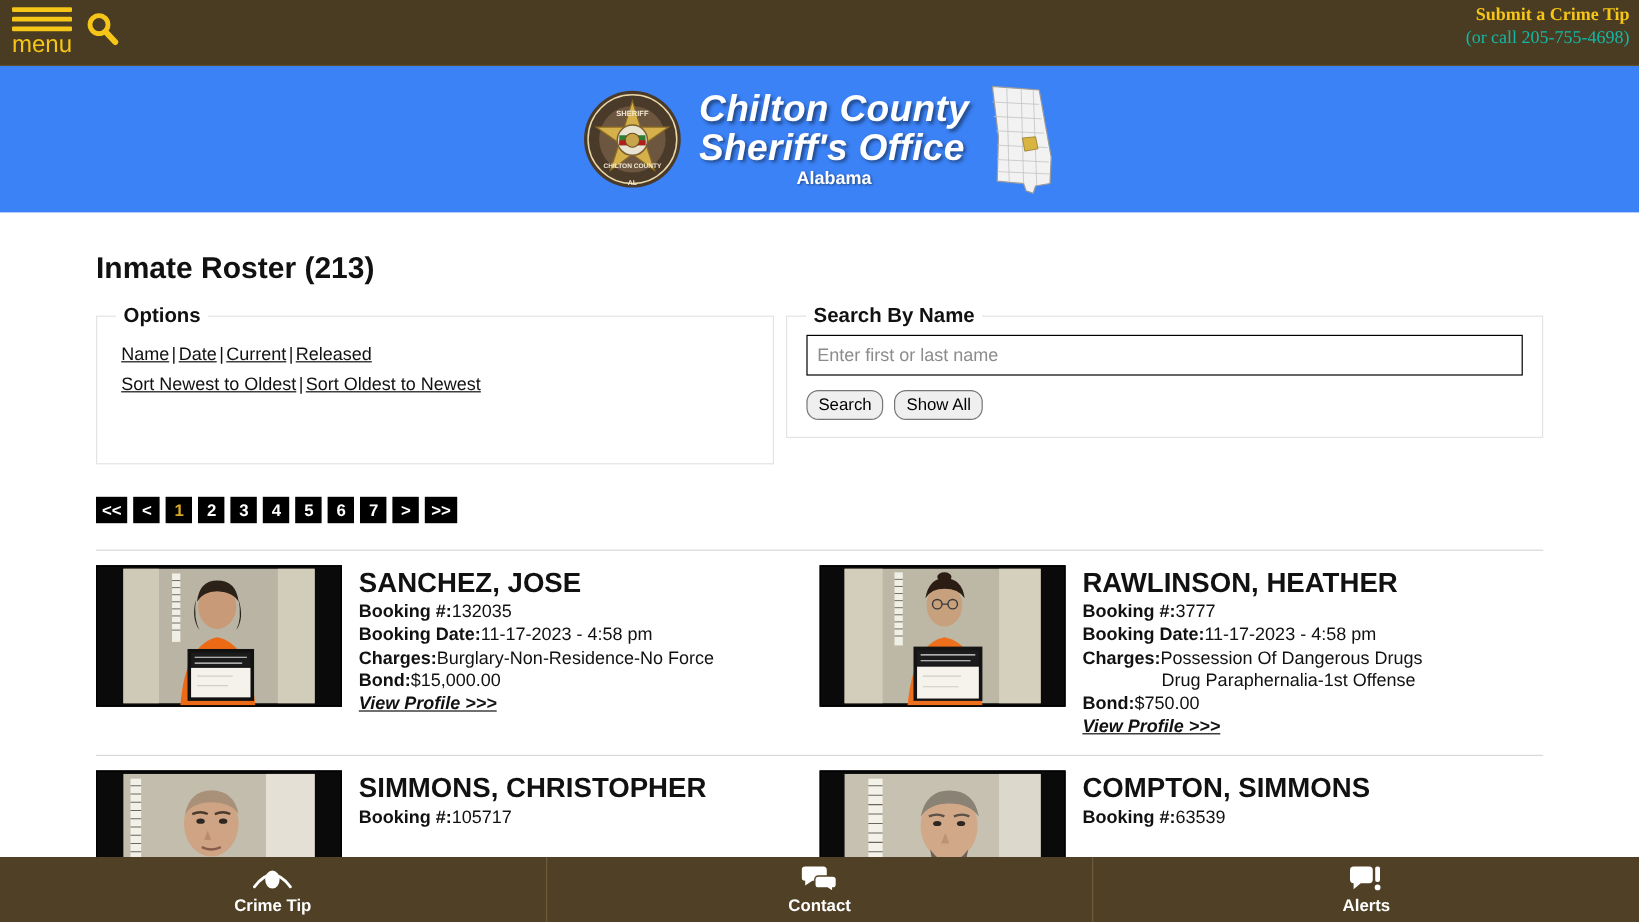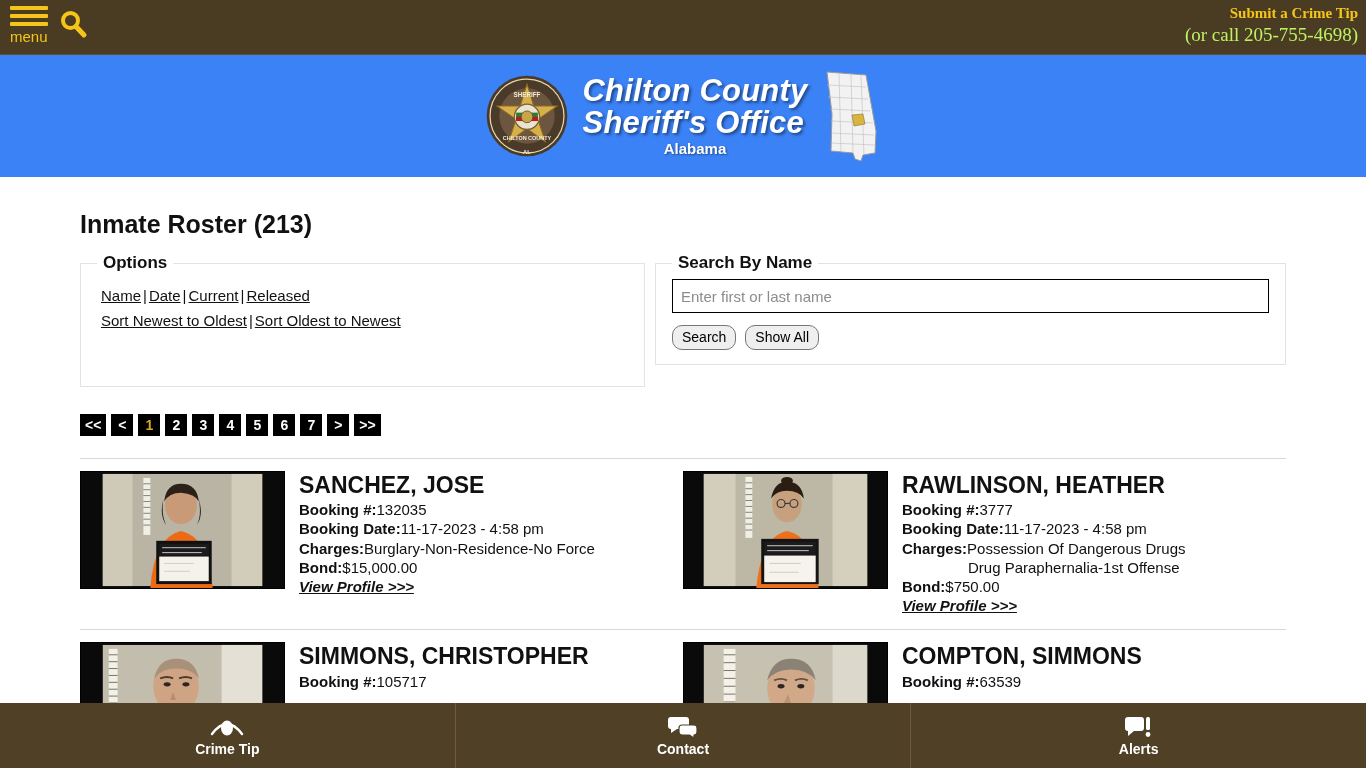--- a/index.html
+++ b/index.html
@@ -22,38 +22,38 @@
     position: absolute; left: 10px; top: 6px;
     display: flex; align-items: flex-start; gap: 10px;
   }
   .hamburger { width: 36px; cursor: pointer; }
   .hamburger .bar {
     display: block; height: 4px; background: #f5c518;
     margin-bottom: 4px; border-radius: 1px;
   }
   .menu-label {
     display: block;
-    color: #f5c518; font-size: 15px; font-weight: 400;
+    color: #f5c518; font-size: 20px; font-weight: 400;
     line-height: 14px; margin-top: 1px;
   }
   .search-glass {
     margin-top: 3px; cursor: pointer;
   }
   .topbar-right {
     position: absolute; right: 8px; top: 4px;
     text-align: right; line-height: 1.25; font-family: Liberation Serif, serif;
   }
   .tip-link {
     display: block;
     color: #f5c518; font-size: 15px; font-weight: bold;
     text-decoration: none; cursor: pointer;
   }
   .tip-phone {
     display: block;
-    color: #bef264; font-size: 19px;
+    color: #14b8a6; font-size: 15px;
   }
 
   
   .brandbar {
     position: relative;
     height: 122px;
     background: #3b82f6;
     display: flex; align-items: center; justify-content: center;
     gap: 0px;
   }
@@ -166,21 +166,21 @@
   .profile-link {
     display: inline-block;
     font-size: 15px; font-weight: bold; font-style: italic;
     color: #111; text-decoration: underline;
     margin-top: 1px; cursor: pointer;
   }
 
   
   .footer {
     position: fixed; left: 0; bottom: 0;
-    width: 1366px; height: 65px;
+    width: 1366px; height: 54px;
     background: #4f4026;
     display: flex;
   }
   .foot-item {
     flex: 1 1 0;
     display: flex; flex-direction: column;
     align-items: center; justify-content: center;
     color: #fff; cursor: pointer;
     border-right: 1px solid #6d5c3c;
     gap: 2px;

